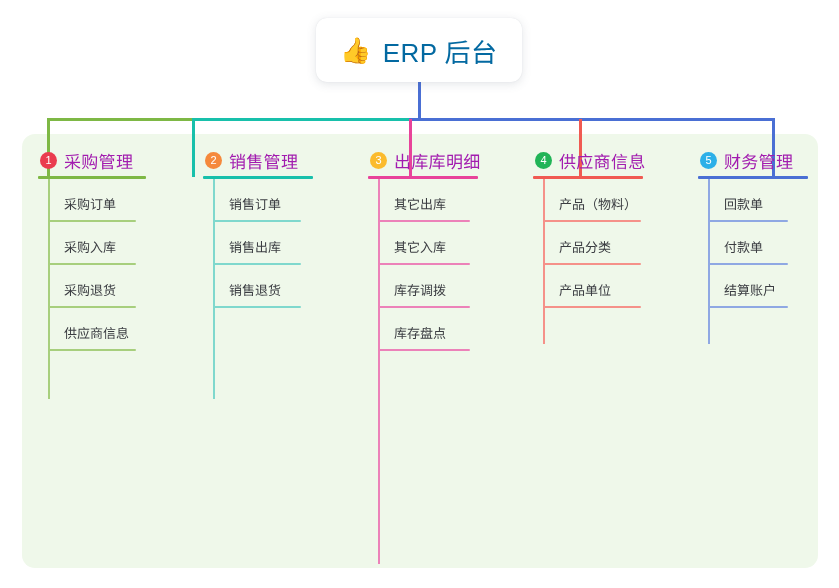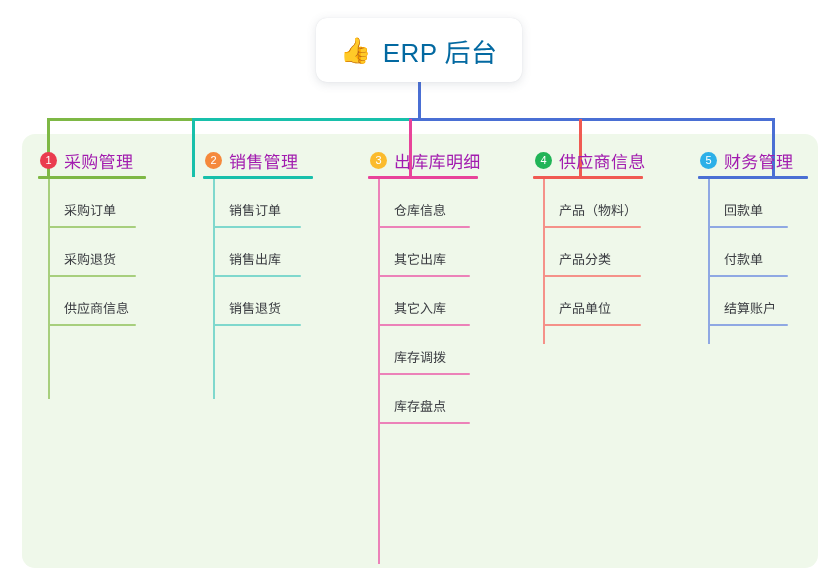--- a/index.html
+++ b/index.html
@@ -117,21 +117,21 @@
     margin-top: 0px;
   }
   .spine {
     position: absolute;
     left: 10px;
     top: 0;
     width: 2px;
   }
   .child {
     position: relative;
-    height: 49px;
+    height: 43px;
     box-sizing: border-box;
   }
   .child-label {
     position: absolute;
     left: 26px;
     bottom: 9px;
     font-size: 13px;
     color: #3b3d42;
     white-space: nowrap;
   }
@@ -176,20 +176,24 @@
           <span class="branch-title">采购管理</span>
         </div>
         <div class="head-rule" style="width: 108px; background: rgb(126, 184, 69);"></div>
         <div class="children">
           <div class="spine" style="background: rgb(167, 207, 125); height: 220px;"></div>
           <div class="child">
             <span class="child-label">采购订单</span>
             <div class="child-rule" style="width: 88px; background: rgb(167, 207, 125);"></div>
           </div>
           <div class="child">
+            <span class="child-label">采购入库</span>
+            <div class="child-rule" style="width: 88px; background: rgb(167, 207, 125);"></div>
+          </div>
+          <div class="child">
             <span class="child-label">采购退货</span>
             <div class="child-rule" style="width: 88px; background: rgb(167, 207, 125);"></div>
           </div>
           <div class="child">
             <span class="child-label">供应商信息</span>
             <div class="child-rule" style="width: 88px; background: rgb(167, 207, 125);"></div>
           </div>
         </div>
       </div>
       <div class="branch" style="left: 203px; top: 148px;">
@@ -216,24 +220,20 @@
       </div>
       <div class="branch" style="left: 368px; top: 148px;">
         <div class="branch-head">
           <span class="badge" style="background: rgb(251, 187, 45);">3</span>
           <span class="branch-title">出库库明细</span>
         </div>
         <div class="head-rule" style="width: 110px; background: rgb(232, 67, 154);"></div>
         <div class="children">
           <div class="spine" style="background: rgb(236, 130, 185); height: 385px;"></div>
           <div class="child">
-            <span class="child-label">仓库信息</span>
-            <div class="child-rule" style="width: 92px; background: rgb(236, 130, 185);"></div>
-          </div>
-          <div class="child">
             <span class="child-label">其它出库</span>
             <div class="child-rule" style="width: 92px; background: rgb(236, 130, 185);"></div>
           </div>
           <div class="child">
             <span class="child-label">其它入库</span>
             <div class="child-rule" style="width: 92px; background: rgb(236, 130, 185);"></div>
           </div>
           <div class="child">
             <span class="child-label">库存调拨</span>
             <div class="child-rule" style="width: 92px; background: rgb(236, 130, 185);"></div>

